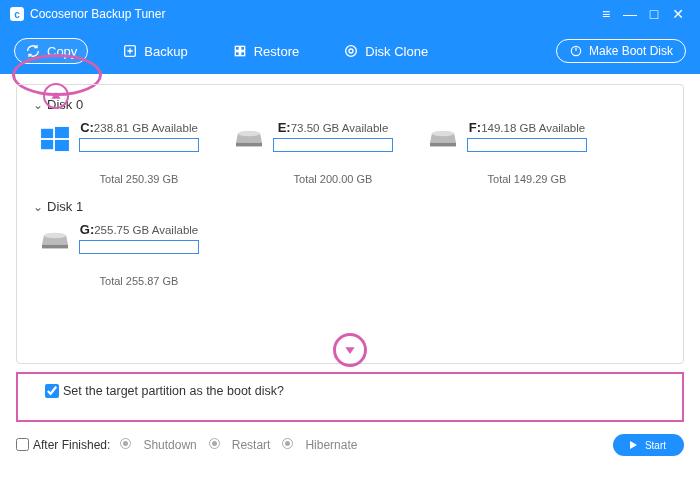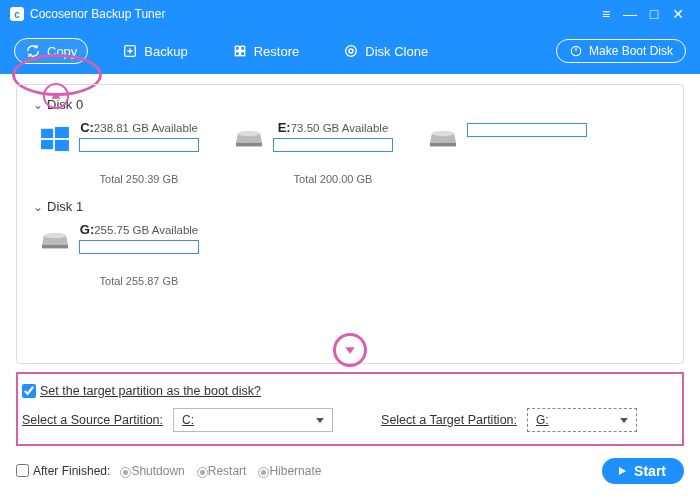--- a/index.html
+++ b/index.html
@@ -23,37 +23,37 @@
   .pinfo { display:flex; flex-direction:column; }
   .pname { font-size:11.5px; color:#555; }
   .pname b { font-size:13px; color:#222; font-weight:600;}
   .pbar { width:120px; height:14px; border:1px solid #3a8ee6; margin-top:3px; background:#fff;}
   .ptotal { font-size:11px; color:#666; margin-top:21px;}
   .arrow-up { position:absolute; left:26px; top:-2px; }
   .arrow-down { position:absolute; left:50%; bottom:-4px; transform:translateX(-50%); }
   .arrow-circ { width:34px; height:34px; border:3px solid #d85fb0; border-radius:50%; display:flex; align-items:center; justify-content:center;}
   .arrow-circ.small { width:26px; height:26px; border-width:2px;}
   .arrow-circ svg{ width:16px; height:16px;}
-  .options { margin: 8px 16px 4px 16px; border:2px solid #d85fb0; padding:10px 12px 12px 4px;text-decoration:underline; }
+  .options { margin: 8px 16px 4px 16px; border:2px solid #d85fb0; padding:10px 12px 12px 27px; }
   .optrow1 { display:flex; align-items:center; gap:4px; font-size:12.5px; margin-bottom:10px;}
   .optrow1 input[type=checkbox]{ accent-color:#1e90ff; width:14px; height:14px;}
   .optrow2 { display:flex; align-items:center; gap:10px; font-size:12.5px;}
   .optrow2 label { white-space:nowrap;}
   .sel { border:1px solid #bbb; height:24px; width:160px; padding:2px 22px 2px 8px; font-size:12px; background:#fff; position:relative; display:flex; align-items:center;}
   .sel::after{ content:""; position:absolute; right:8px; top:9px; border-left:4px solid transparent; border-right:4px solid transparent; border-top:5px solid #555;}
   .sel.dashed { border:1px dashed #888; width:110px;}
   .spacer { width:28px;}
   .footer { display:flex; align-items:center; padding: 8px 16px 0 16px; font-size:12px; gap:10px;}
   .footer .chk { display:flex; align-items:flex-start; gap:4px;}
   .footer .chk input{ width:13px; height:13px;}
   .radio-group { display:flex; gap:12px; color:#888;}
-  .radio-item { display:flex; align-items:flex-end; gap:0;}
+  .radio-item { display:flex; align-items:flex-start; gap:12px;}
   .radio-item .r { width:11px; height:11px; border:1.5px solid #aaa; border-radius:50%; display:inline-block; position:relative;}
   .radio-item .r::after{content:""; position:absolute; left:2px; top:2px; width:5px; height:5px; background:#aaa; border-radius:50%;}
-  .start-btn { margin-left:auto; background:#1e90ff; color:#fff; border:none; border-radius:14px; padding:5px 18px 5px 14px; font-size:14px; display:flex; align-items:center; gap:6px; cursor:pointer;font-weight:bold;}
+  .start-btn { margin-left:auto; background:#1e90ff; color:#fff; border:none; border-radius:14px; padding:5px 18px 5px 14px; font-size:10px; display:flex; align-items:center; gap:6px; cursor:pointer;}
   .start-btn svg{width:12px;height:12px;}
   .win-icon rect{fill:#1e90ff;}
 </style>
 </head>
 <body>
 
 <div class="titlebar">
   <span class="logo">c</span>
   <span class="title">Cocosenor Backup Tuner</span>
   <span class="tbtn">≡</span>
@@ -142,21 +142,23 @@
         <span class="ptotal">Total 200.00 GB</span>
       </div>
     </div>
     <div class="part">
       <svg class="disk-icon" viewBox="0 0 32 28">
           <path fill="#bbb" d="M4 8h24l2 10H2z"></path>
           <ellipse cx="16" cy="8" rx="12" ry="3" fill="#ddd"></ellipse>
           <rect x="2" y="18" width="28" height="4" fill="#888"></rect>
         </svg>
       <div class="pinfo">
-        <div class="pbar"></div>
+        <span class="pname"><b>F:</b><span>149.18 GB Available</span></span>
+        <div class="pbar"></div>
+        <span class="ptotal">Total 149.29 GB</span>
       </div>
     </div>
   </div>
 
   <div class="disk-label" style="margin-top:14px">
     <span class="chev">⌄</span>
     <span>Disk 1</span>
   </div>
   <div class="partitions">
     <div class="part">
@@ -180,31 +182,20 @@
         </svg>
       </div>
   </div>
 </div>
 
 <div class="options">
   <div class="optrow1">
     <input type="checkbox" checked="" style="">
     <span>Set the target partition as the boot disk?</span>
   </div>
-  <div class="optrow2">
-    <label>Select a Source Partition:</label>
-    <div class="sel">
-        <span>C:</span>
-      </div>
-    <div class="spacer"></div>
-    <label>Select a Target Partition:</label>
-    <div class="sel dashed">
-        <span>G:</span>
-      </div>
-  </div>
 </div>
 
 <div class="footer">
   <div class="chk">
     <input type="checkbox" style="">
     <span>After Finished:</span>
   </div>
   <div class="radio-group">
     <div class="radio-item">
         <span class="r"></span>

